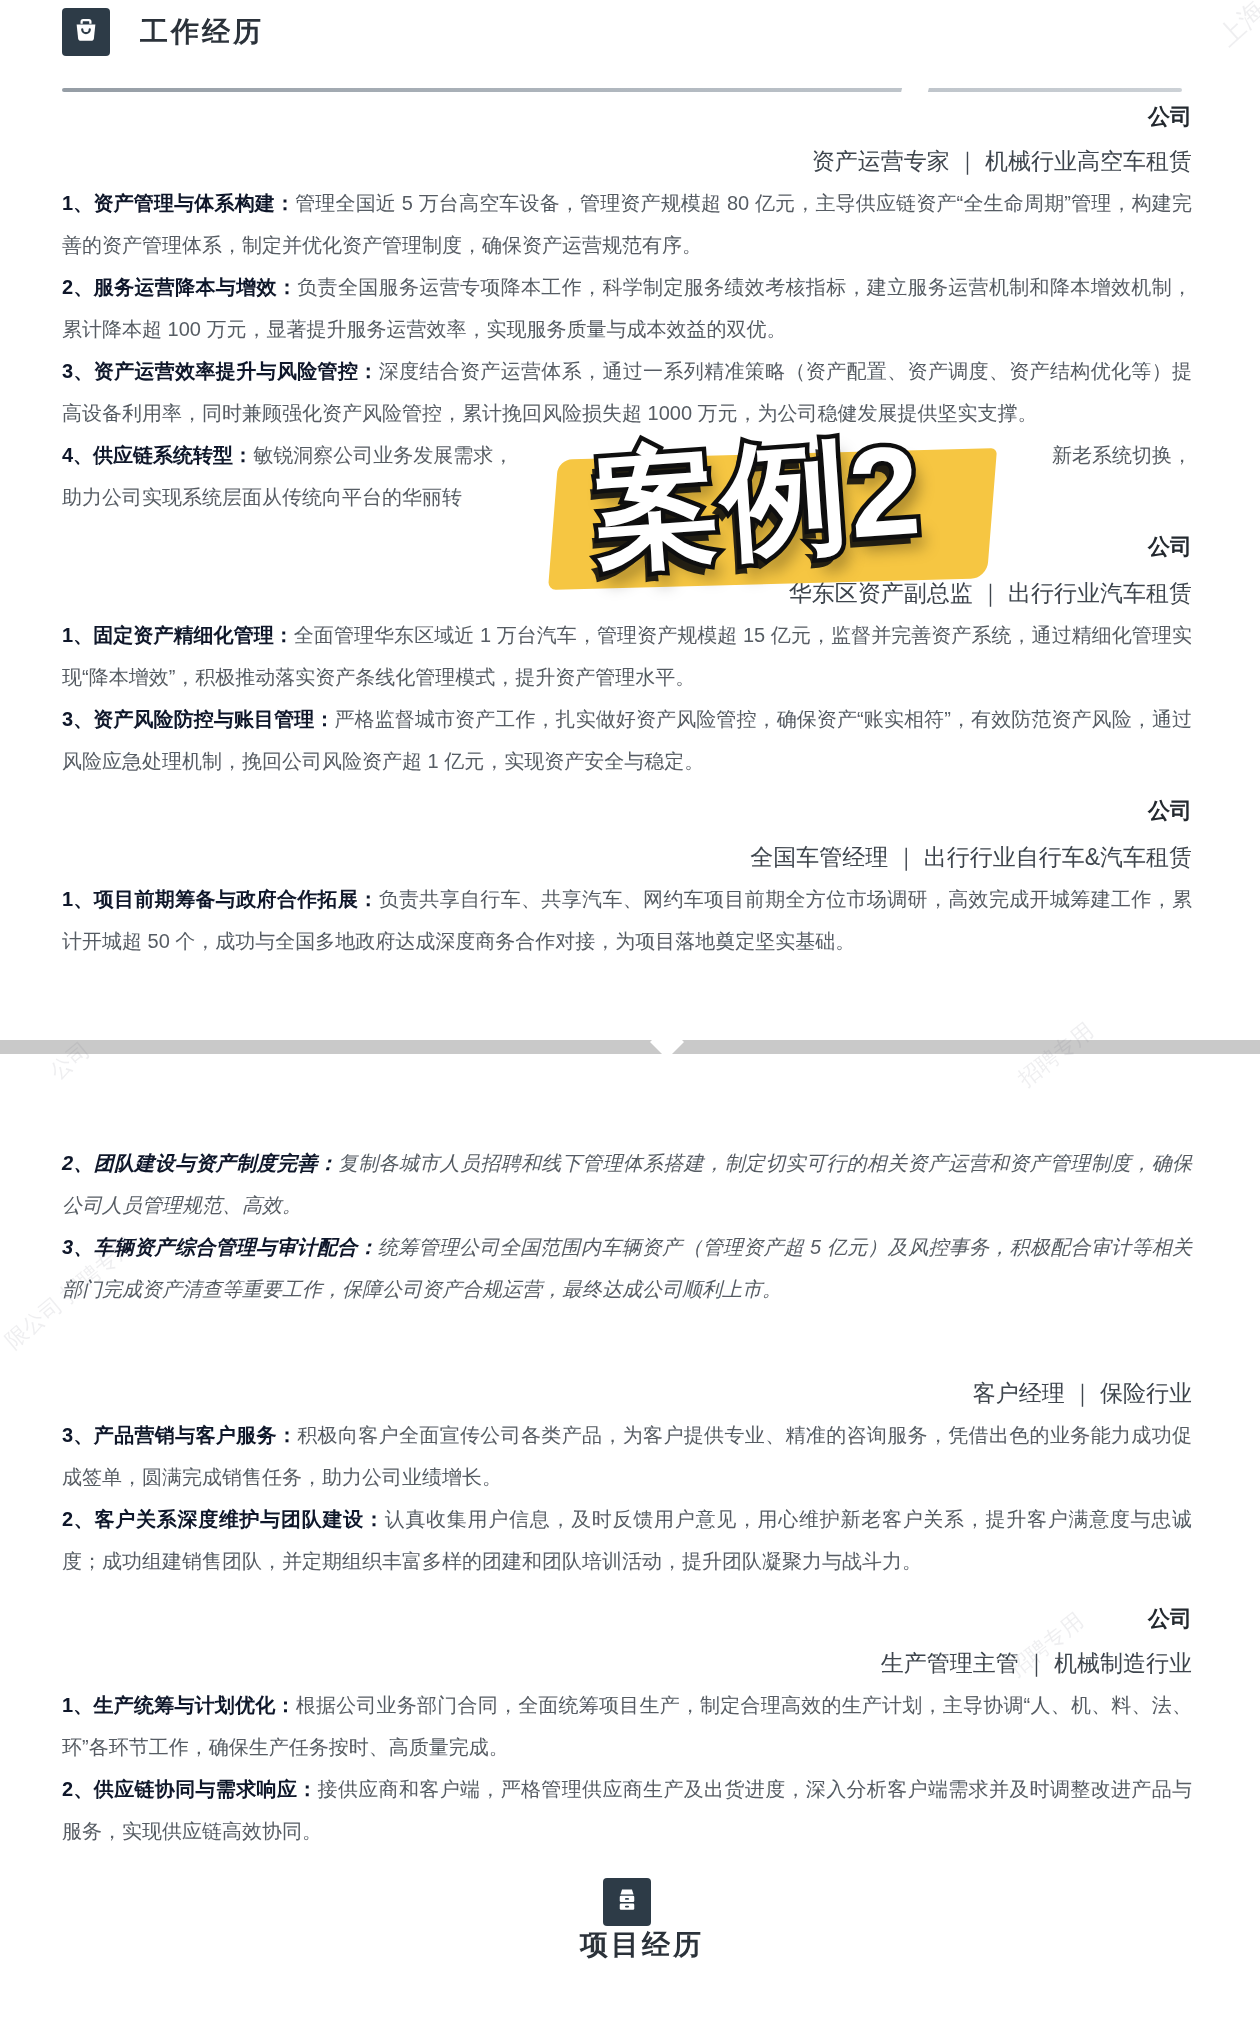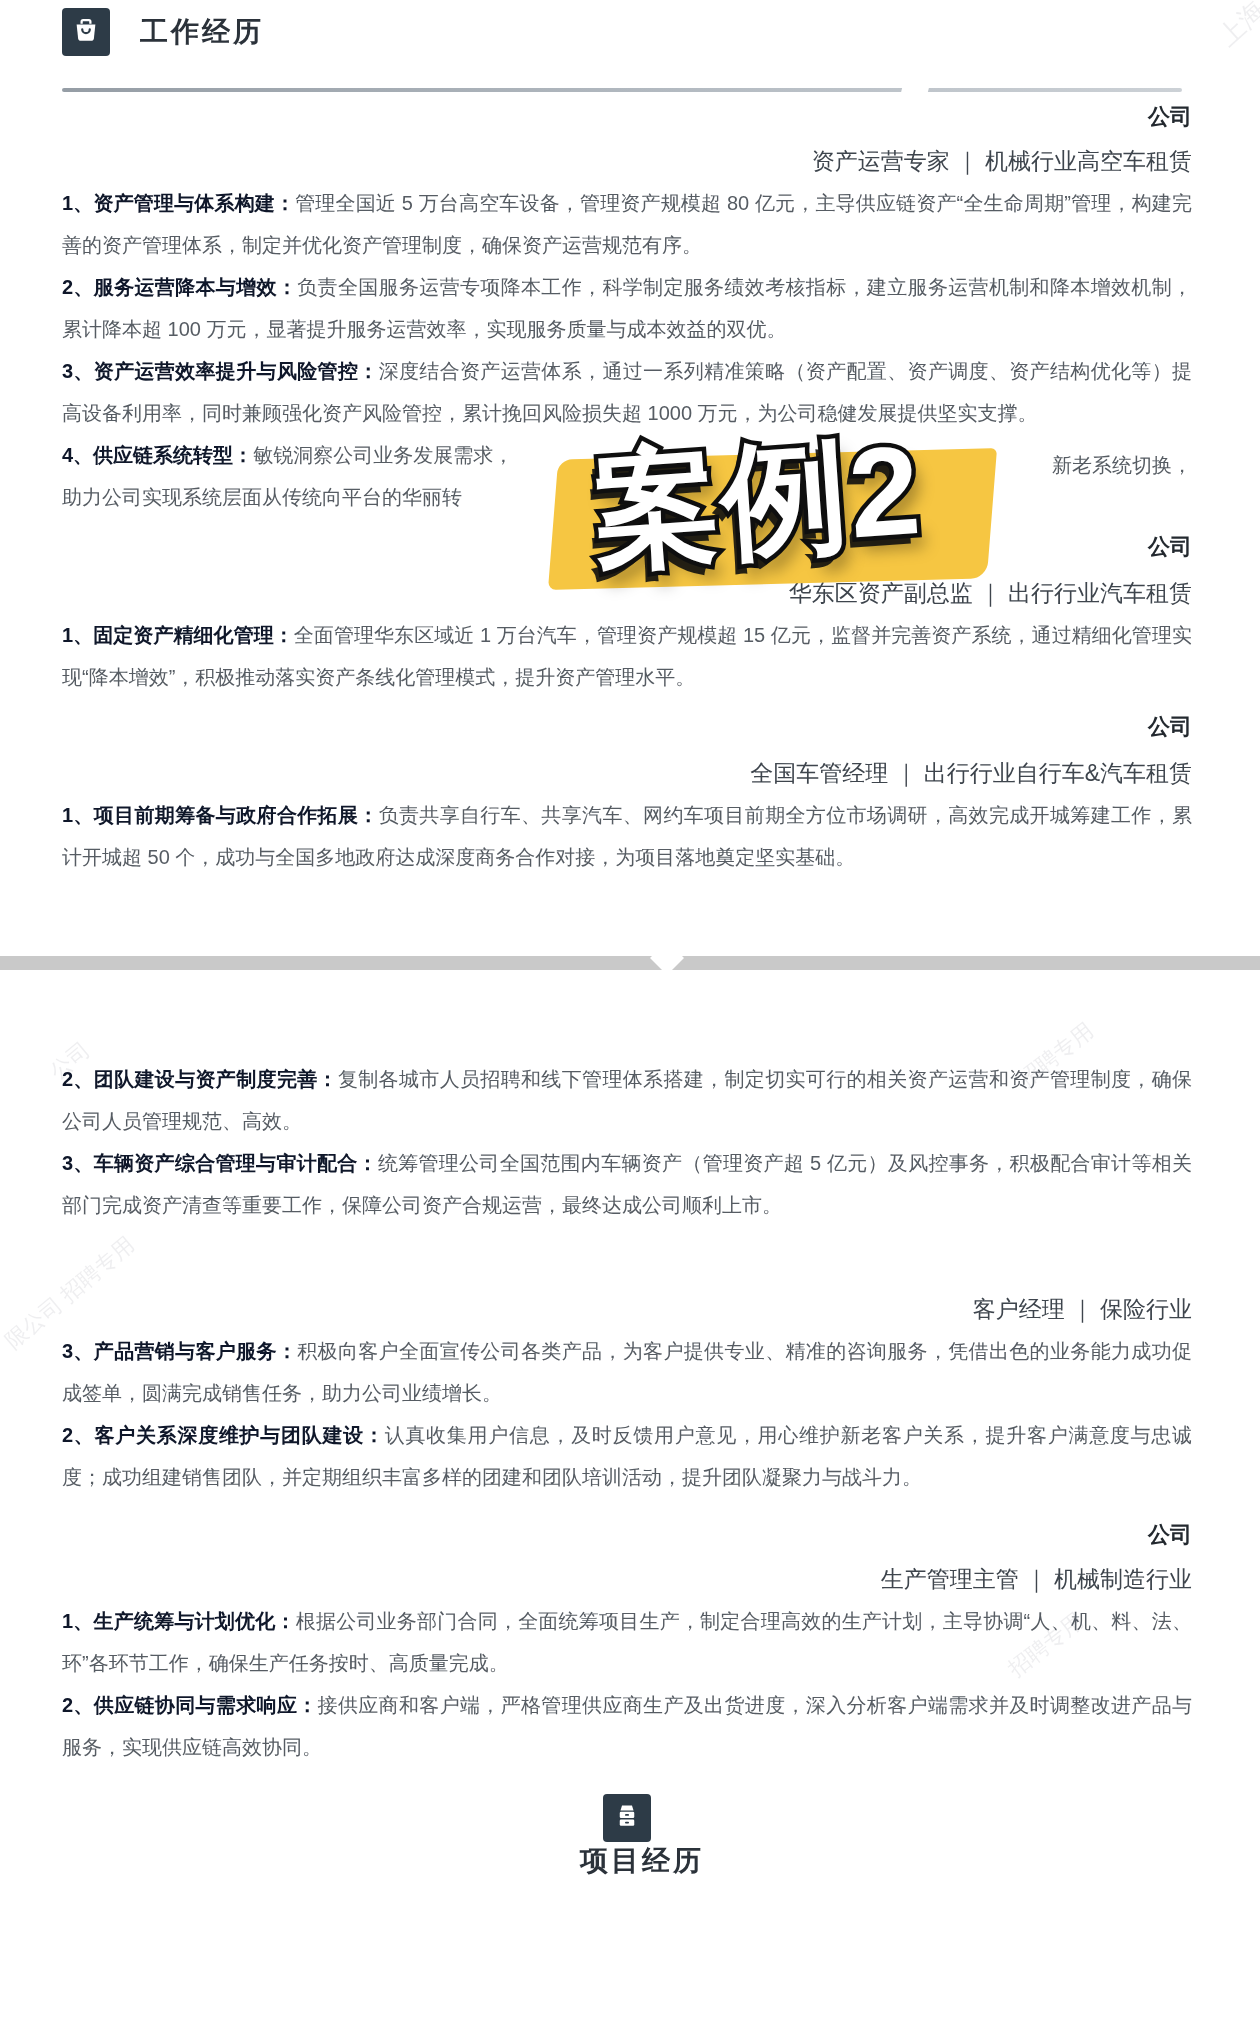--- a/index.html
+++ b/index.html
@@ -58,21 +58,21 @@
   .jt3 { margin-top: 16px; }
   .jt4 { margin-top: 68px; }
   .jt5 { margin-top: 14px; }
   .bullets { margin-top: 6px; }
   .bullets p {
     font-size: 20px; line-height: 42px;
     text-align: justify; color: #565c63;
   }
   .bullets b { font-weight: bold; color: #0f172a; }
   .b4 { position: relative; }
-  .b4 .b4-right { position: absolute; right: 0; top: 10px; }
+  .b4 .b4-right { position: absolute; right: 0; top: 0; }
   .b4 .b4-line2 { display: block; }
 
   
   .sticker {
     position: absolute; left: 525px; top: 428px;
     width: 465px; height: 170px; z-index: 5;
   }
   .sticker-highlight {
     position: absolute; left: 28px; top: 26px; right: -2px; bottom: 14px;
     background: #F6C642;
@@ -93,21 +93,21 @@
   
   .page-band {
     margin: 78px -68px 0 -62px;
     height: 14px; background: #c9c9c9; position: relative;
   }
   .page-band:after {
     content: ""; position: absolute; left: 52%; top: -10px;
     width: 24px; height: 24px; background: #ffffff;
     transform: rotate(45deg);
   }
-  .cont { margin-top: 88px; }
+  .cont { margin-top: 88px; font-style: italic; }
 
   
   .footer-header { margin-top: 26px; flex-direction: column; }
 
   
   .wm {
     position: absolute; color: #667; opacity: 0.10;
     font-size: 26px; white-space: nowrap; pointer-events: none;
   }
   .wm1 { top: 6px;    right: -8px;  transform: rotate(-42deg); }
@@ -144,20 +144,21 @@
     <p><b>3、资产运营效率提升与风险管控：</b><span>深度结合资产运营体系，通过一系列精准策略（资产配置、资产调度、资产结构优化等）提高设备利用率，同时兼顾强化资产风险管控，累计挽回风险损失超 1000 万元，为公司稳健发展提供坚实支撑。</span></p>
     <p class="b4">
       <b>4、供应链系统转型：</b><span>敏锐洞察公司业务发展需求，</span><span class="b4-right">新老系统切换，</span><span class="b4-line2">助力公司实现系统层面从传统向平台的华丽转</span>
     </p>
   </div>
 
   <div class="company-row c2">公司</div>
   <div class="job-title jt2">华东区资产副总监 ｜ 出行行业汽车租赁</div>
   <div class="bullets">
     <p><b>1、固定资产精细化管理：</b><span>全面管理华东区域近 1 万台汽车，管理资产规模超 15 亿元，监督并完善资产系统，通过精细化管理实现“降本增效”，积极推动落实资产条线化管理模式，提升资产管理水平。</span></p>
+    <p><b>3、资产风险防控与账目管理：</b><span>严格监督城市资产工作，扎实做好资产风险管控，确保资产“账实相符”，有效防范资产风险，通过风险应急处理机制，挽回公司风险资产超 1 亿元，实现资产安全与稳定。</span></p>
   </div>
 
   <div class="company-row c3">公司</div>
   <div class="job-title jt3">全国车管经理 ｜ 出行行业自行车&amp;汽车租赁</div>
   <div class="bullets">
     <p><b>1、项目前期筹备与政府合作拓展：</b><span>负责共享自行车、共享汽车、网约车项目前期全方位市场调研，高效完成开城筹建工作，累计开城超 50 个，成功与全国多地政府达成深度商务合作对接，为项目落地奠定坚实基础。</span></p>
   </div>
 
   <div class="page-band"></div>
 

